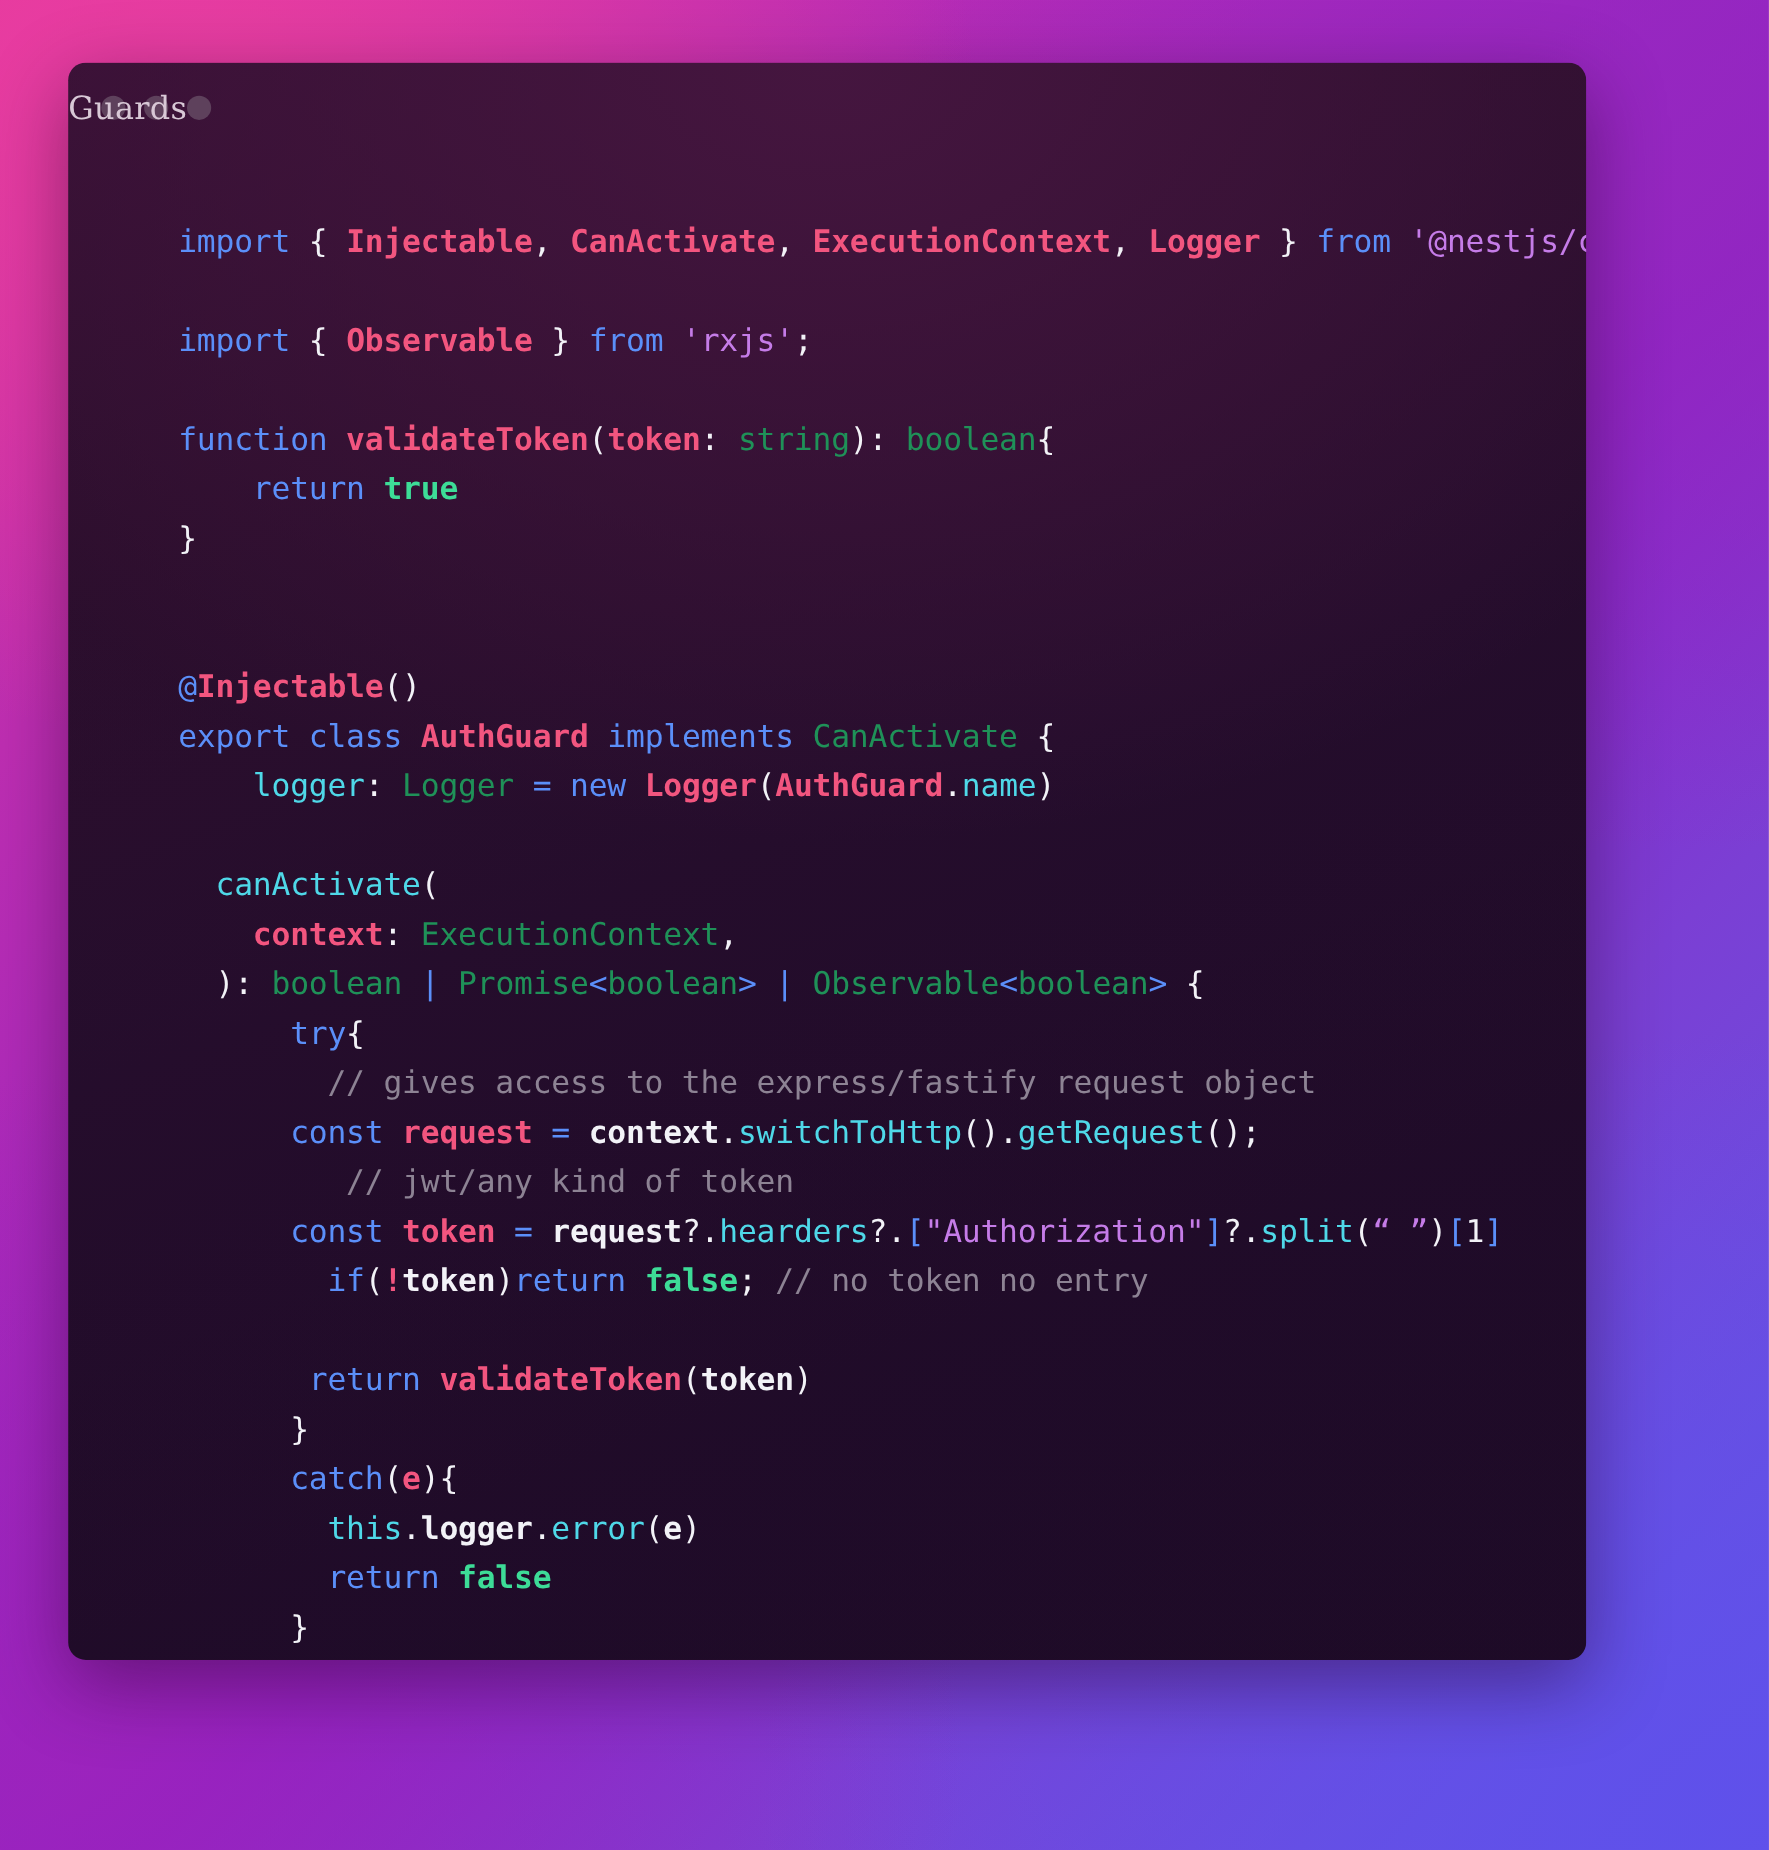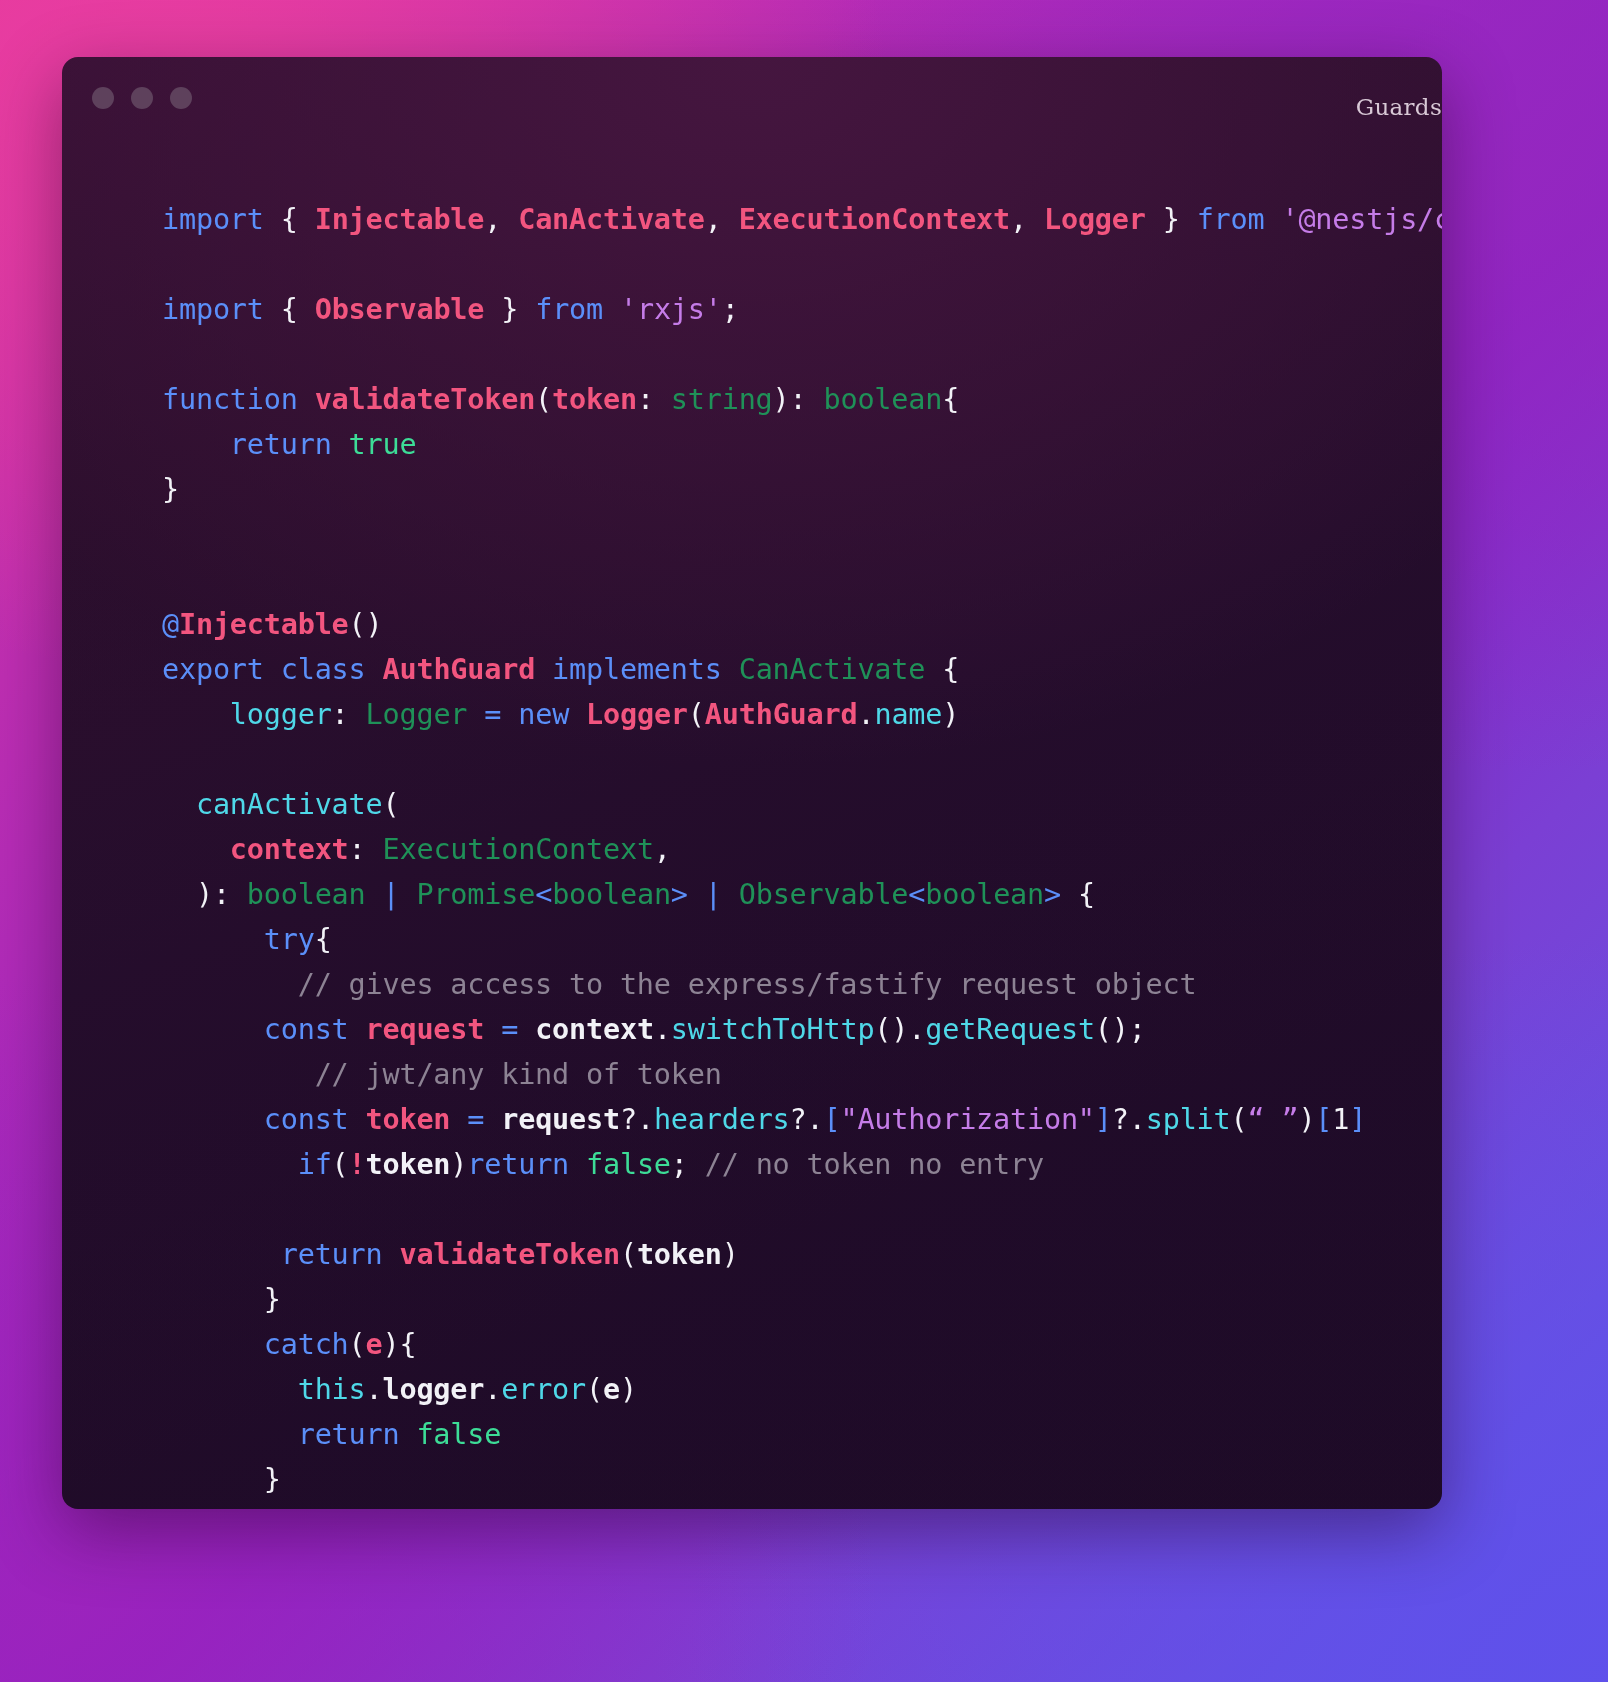--- a/index.html
+++ b/index.html
@@ -50,44 +50,44 @@
   .dot {
     width: 22px;
     height: 22px;
     border-radius: 50%;
     background: #5e415c;
   }
   .win-title {
     position: absolute;
     left: 0;
     right: 0;
-    top: 37px;
-    text-align: right;
+    top: 24px;
+    text-align: left;
     font-family: "DejaVu Serif", serif;
-    font-size: 23px;
+    font-size: 29px;
     color: #d8c8d6;
     letter-spacing: 0.3px;
   }
   .code {
     padding: 48px 0 0 0;
     font-family: "DejaVu Sans Mono", monospace;
     font-size: 28.5px;
     line-height: 45px;
     white-space: pre;
     letter-spacing: -0.2px;
   }
   .line { padding-left: 100px; min-height: 45px; }
   .blank { height: 45px; }
 
   
   .kw   { color: #5b8ff9; }          
   .id   { color: #f2557f; font-weight: bold; }          
   .str  { color: #c57ce8; }          
   .typ  { color: #1f9158; }          
-  .lit  { color: #3ddc97; }          
+  .lit  { color: #3ddc97; font-weight: bold; }          
   .fn   { color: #4fd8e8; }          
   .pl   { color: #f2f2f7; }          
   .cm   { color: #8d8394; }          
   .op   { color: #5b8ff9; }          
   .bold { font-weight: bold; }
 </style>
 </head>
 <body>
 
 <div class="bg-wrap"></div>

